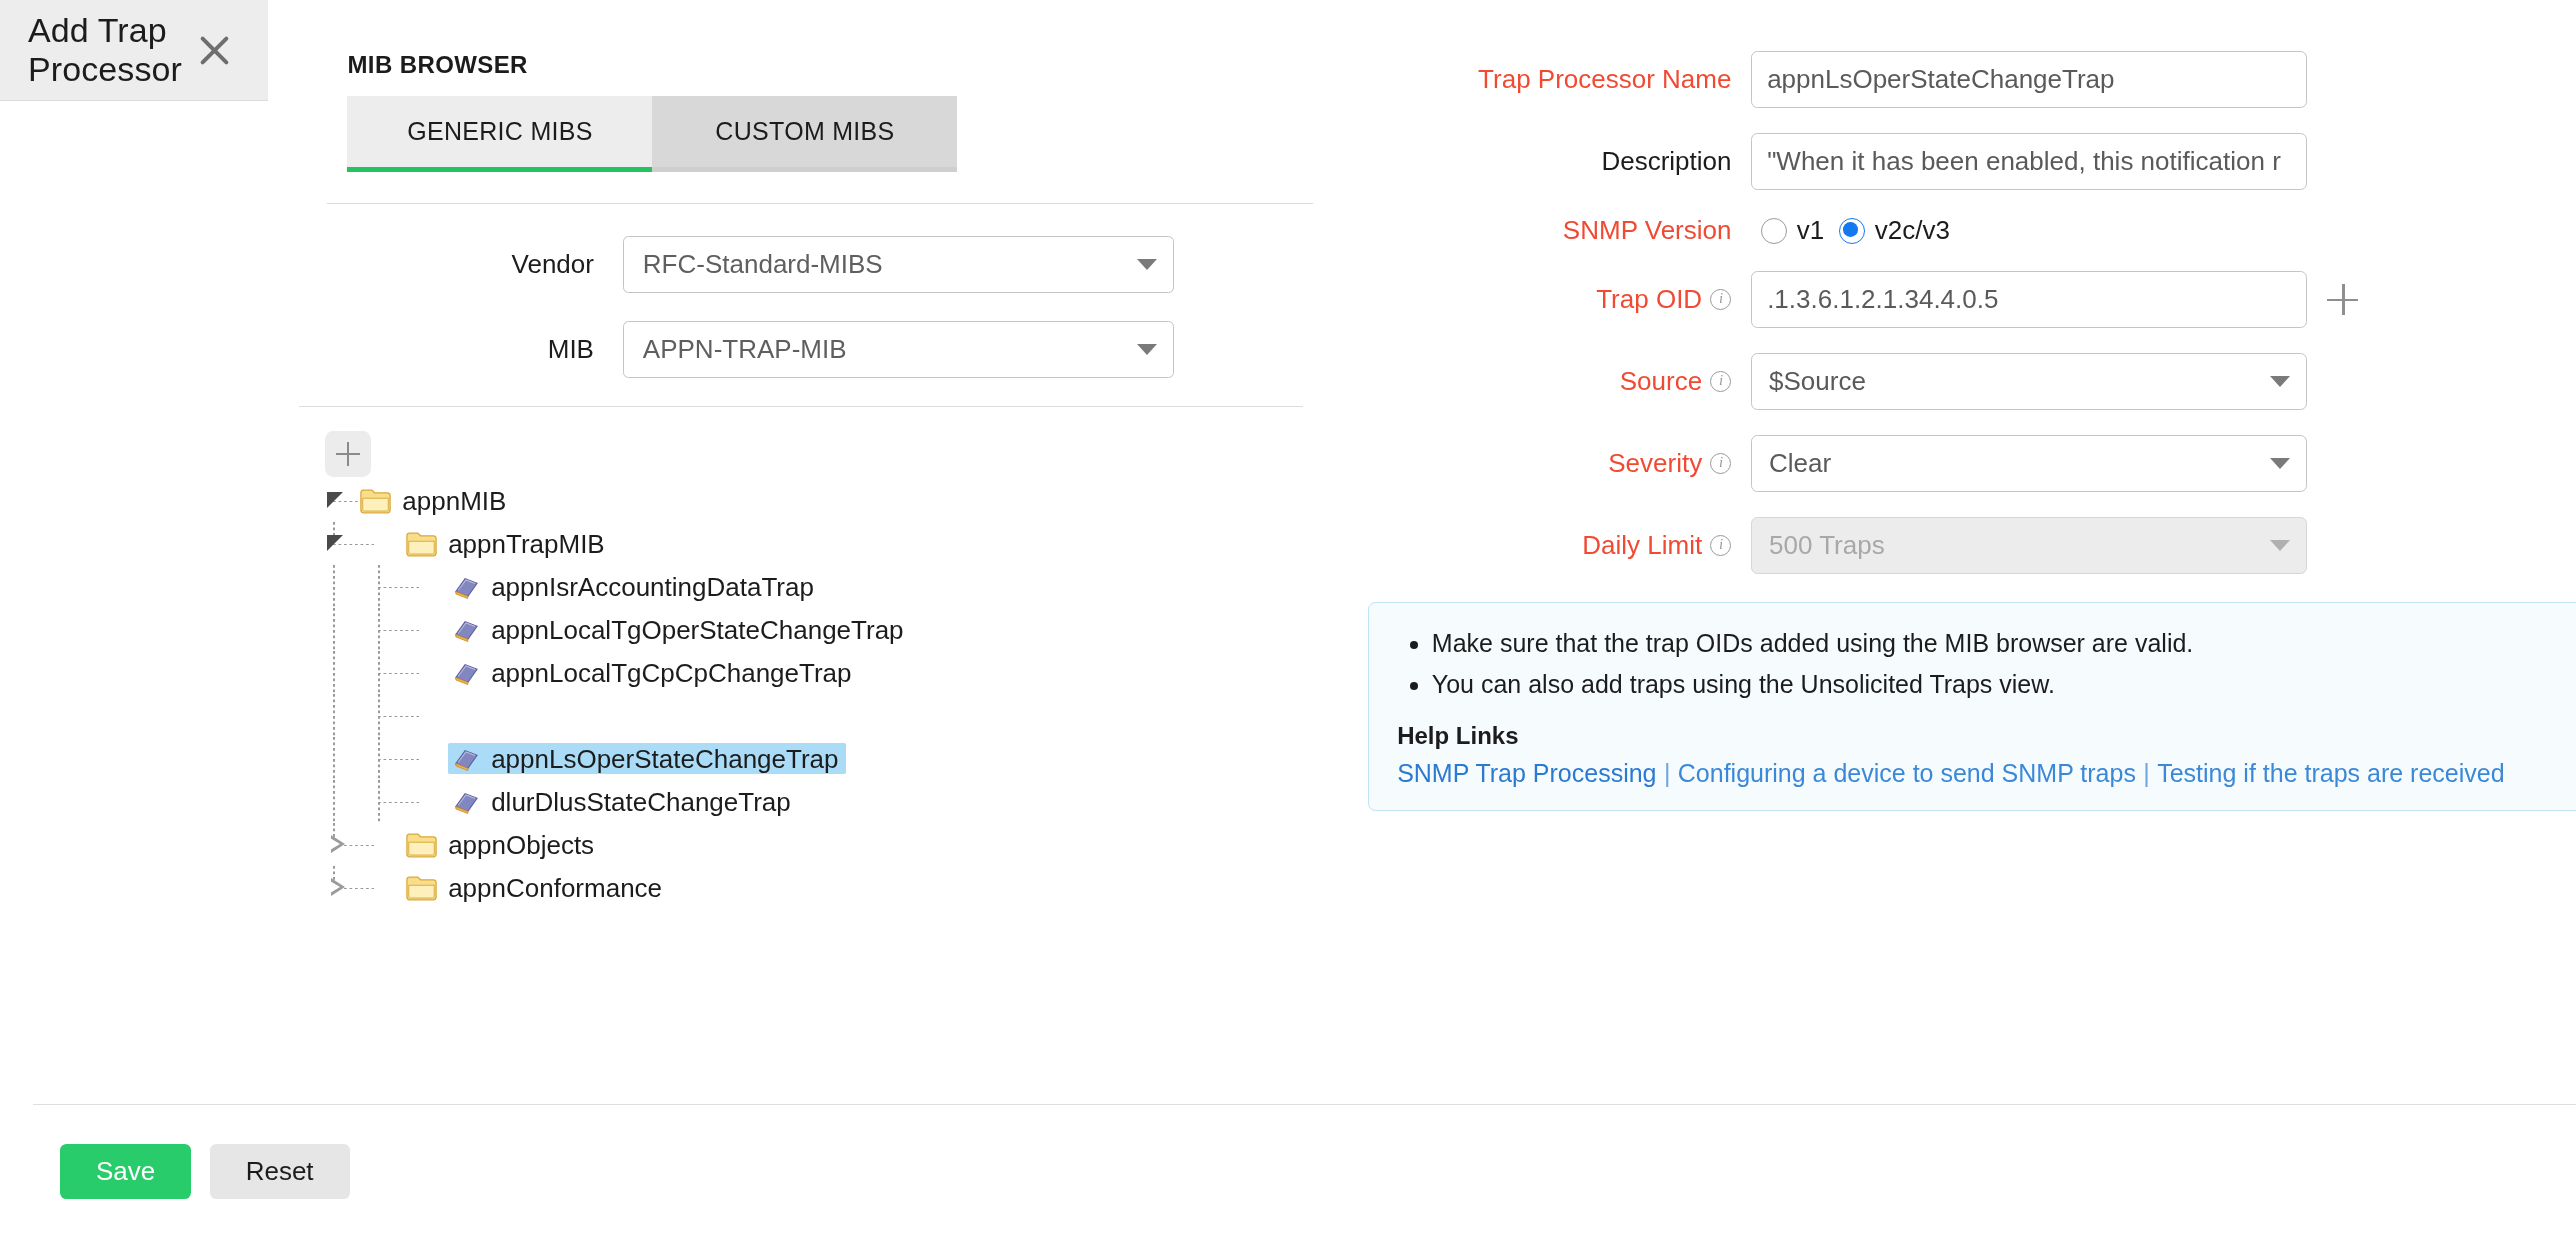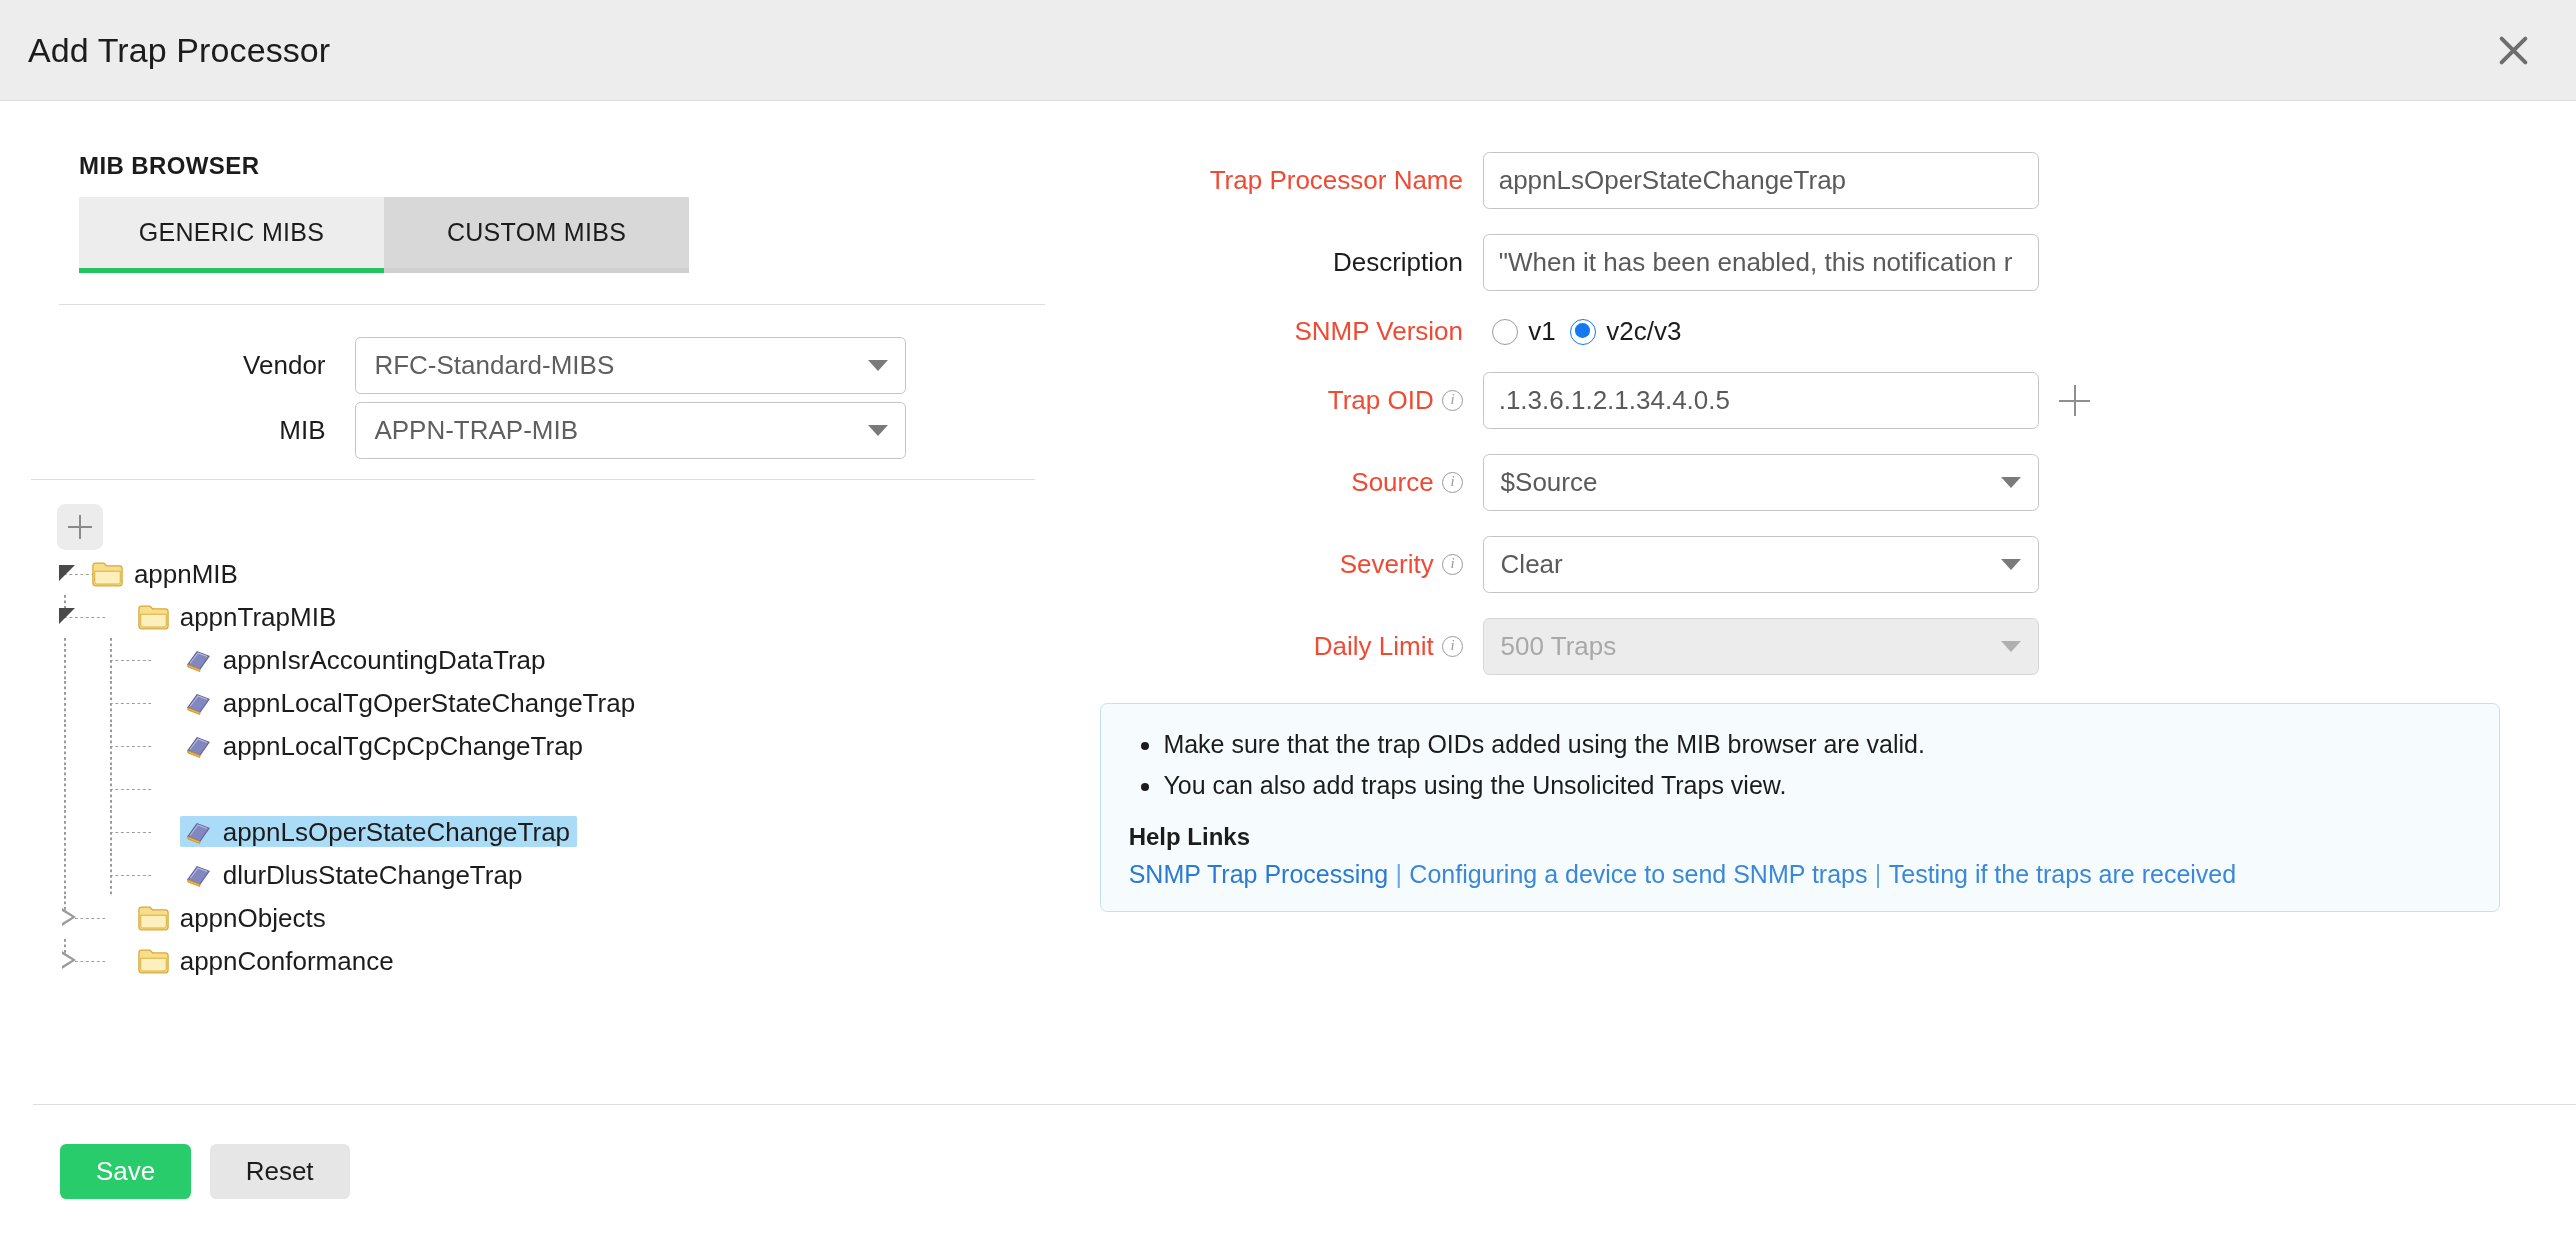--- a/index.html
+++ b/index.html
@@ -7,21 +7,21 @@
   html, body {
     margin: 0; padding: 0;
     width: 2576px; height: 1238px;
     background: #ffffff;
     font-family: "Liberation Sans", sans-serif;
     -webkit-font-smoothing: antialiased;
   }
   .dialog {
     width: 2576px; height: 1238px;
     background: #ffffff;
-    display: flex; flex-direction: column;
+    display: flex; flex-direction: row;
     overflow: hidden;
     position: relative;
   }
 
   
   .dialog-header {
     height: 101px;
     background: #ededed;
     border-bottom: 0.9px solid #dcdcdc;
     display: flex; align-items: center;
@@ -95,21 +95,21 @@
     border: 0;
     margin: 31px 0 0 -20px;
     width: 986px;
   }
 
   
   .mib-form { margin-top: 33px; }
   .form-row {
     display: flex;
     align-items: center;
-    margin-bottom: 8px;
+    margin-bottom: 28px;
   }
   .form-row .lbl {
     width: 276px;
     text-align: right;
     padding-right: 29.5px;
     font-size: 26px;
     color: #1c1c1c;
   }
   .select-box {
     width: 551px;

